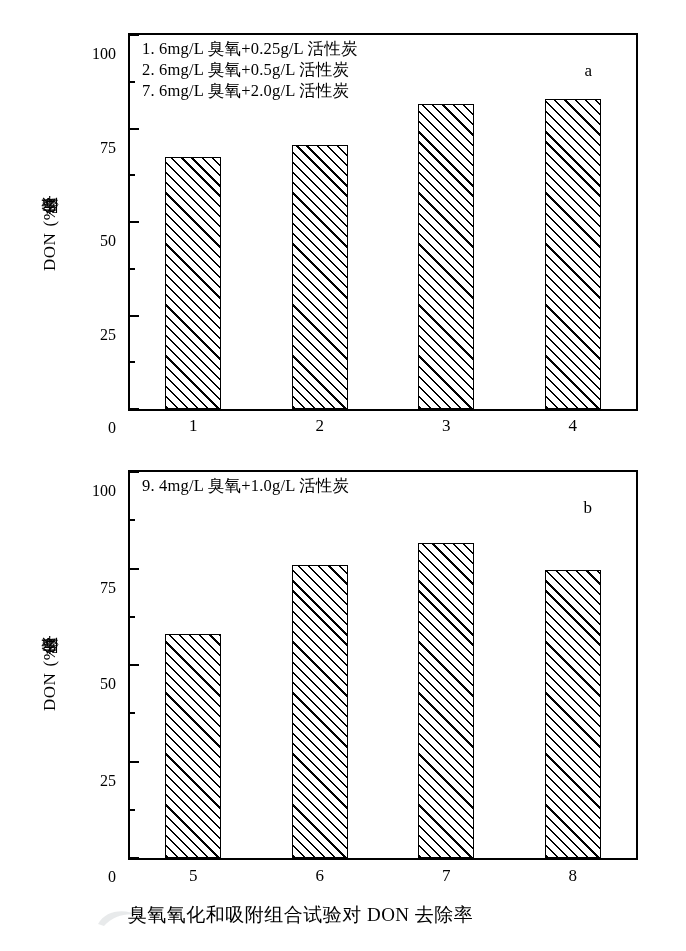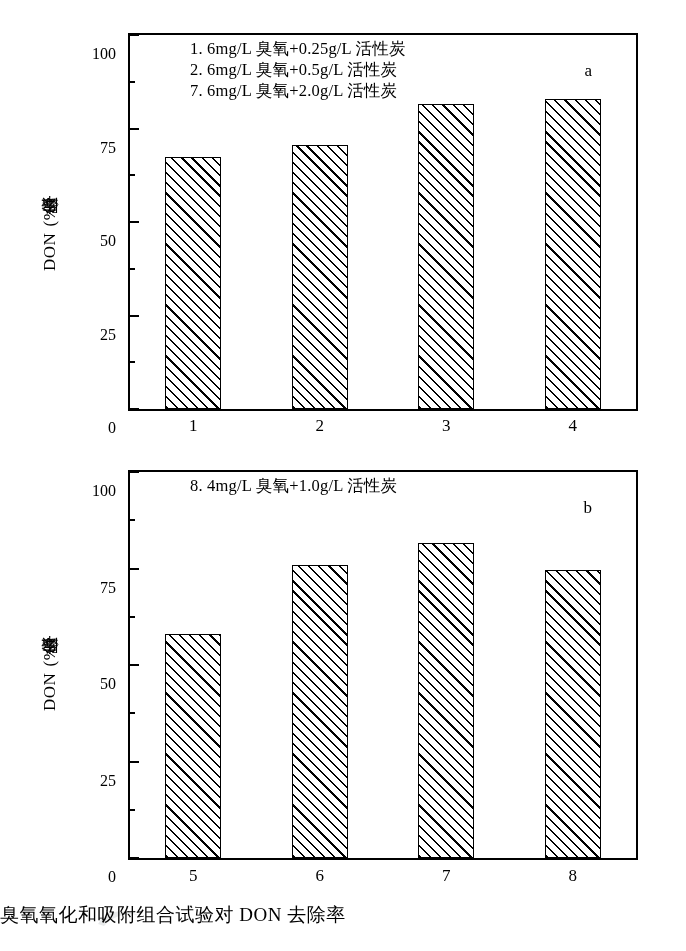--- a/index.html
+++ b/index.html
@@ -120,37 +120,37 @@
   }
 
   
   .legend {
     position: absolute;
     left: 14px;
     top: 6px;
     font-size: 16.5px;
     line-height: 1.26;
     white-space: nowrap;
-    margin-left: 48px;
   }
   .legend div { letter-spacing: 0.2px; }
 
   .panel-letter {
     position: absolute;
     font-size: 17px;
     right: 46px;
     top: 28px;
   }
 
   
   .caption {
     position: absolute;
     left: 0;
     width: 601px;
     top: 902px;
+    text-align: center;
     font-size: 19px;
     letter-spacing: 0.5px;
   }
 
   .watermark {
     position: absolute;
     left: 96px;
     top: 906px;
     width: 60px;
     height: 22px;
@@ -214,21 +214,21 @@
     <span style="top: 98.5px;">75</span>
     <span style="top: 195px;">50</span>
     <span style="top: 291.5px;">25</span>
     <span style="top: 388px;">0</span>
   </div>
 
   <div class="panel" id="panel-b">
     <div class="plot-frame"></div>
 
     <div class="legend" id="legend-b">
-      <div>8. 4mg/L 臭氧+1.0g/L 活性炭</div>
+      <div>9. 4mg/L 臭氧+1.0g/L 活性炭</div>
     </div>
 
     <div class="panel-letter">b</div>
 
     <div class="bars" id="bars-b">
         <div class="bar" style="height: 223.88px; left: 35.25px;"></div>
         <div class="bar" style="height: 293.36px; left: 161.75px;"></div>
         <div class="bar" style="height: 314.59px; left: 288.25px;"></div>
         <div class="bar" style="height: 287.57px; left: 414.75px;"></div>
       </div>

